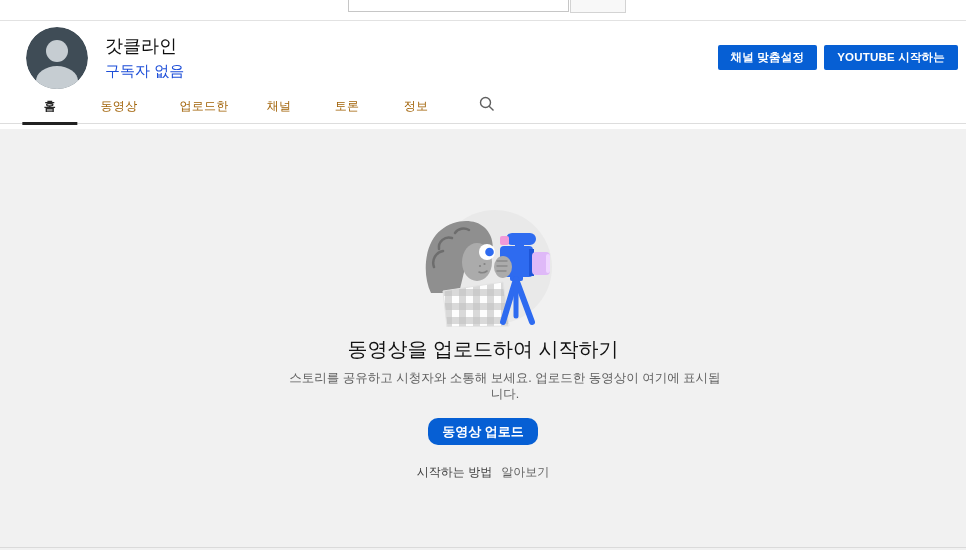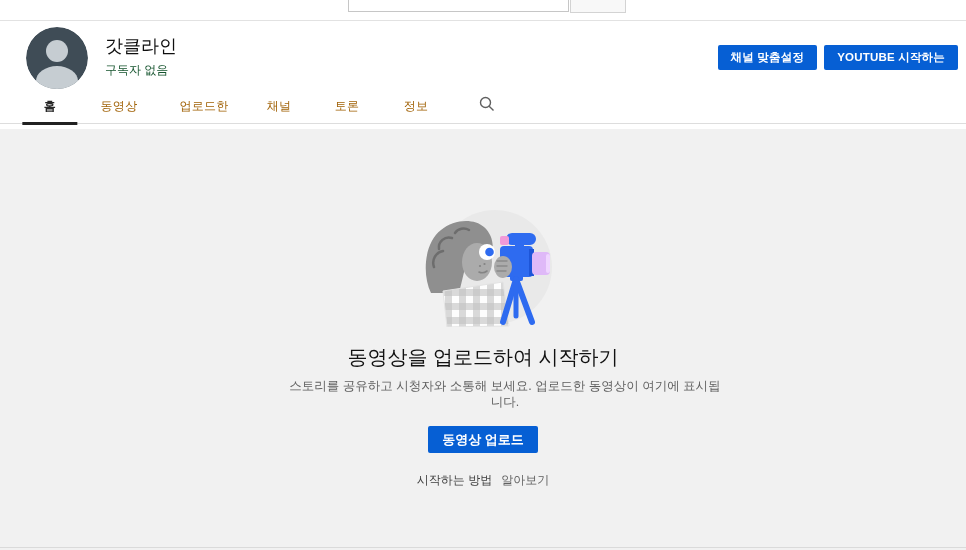--- a/index.html
+++ b/index.html
@@ -16,42 +16,42 @@
   .search-button { position:absolute; left:570px; top:-16px; width:56px; height:29px;
                    background:#f8f8f8; border:1px solid #d3d3d3; cursor:pointer; }
 
   
   .channel-header { position:absolute; top:22px; left:0; right:0; height:102px; background:#fff;
                     border-bottom:1px solid #dddddd; }
   .avatar { position:absolute; left:26px; top:5px; width:62px; height:62px; border-radius:50%;
             overflow:hidden; cursor:pointer; }
   .channel-meta { position:absolute; left:105px; top:14px; }
   .channel-name { font-size:18px; font-weight:400; color:#0f0f0f; line-height:1.2; }
-  .subscribers { margin-top:4px; font-size:12px; color:#14532d; }
+  .subscribers { margin-top:4px; font-size:15px; color:#1d4ed8; }
   .header-actions { position:absolute; top:23px; right:8px; display:flex; gap:7px; }
   .blue-btn { background:#065fd4; color:#fff; border:none; border-radius:2px; height:25px;
               padding:0 13px; font-size:11.5px; font-weight:700; letter-spacing:.2px;
               font-family:inherit; cursor:pointer; }
 
   
   .tabs { position:absolute; left:0; bottom:0; height:30px; width:100%; }
   .tab { position:absolute; top:5px; transform:translateX(-50%); font-size:12px; color:#a16207;
          letter-spacing:.3px; cursor:pointer; padding-bottom:10px; white-space:nowrap; }
   .tab.active { color:#282828; font-weight:700; }
   .tab.active::after { content:""; position:absolute; left:50%; transform:translateX(-50%);
                        bottom:0; width:55px; height:3px; background:#212121; }
   .tab-search { position:absolute; top:3px; transform:translateX(-50%); cursor:pointer; }
 
   
   .content { position:absolute; top:129px; left:0; right:0; bottom:0; background:#f1f1f1; }
   .empty-state { padding-top:76px; text-align:center; }
   .illus { display:block; margin:0 auto; }
-  .empty-title { margin-top:17px; font-size:20px; font-weight:400; color:#111; }
+  .empty-title { margin-top:9px; font-size:20px; font-weight:400; color:#111; }
   .empty-desc { margin-top:7px; font-size:12.5px; line-height:16px; color:#606060;padding-left:44px; }
-  .upload-btn { margin-top:16px; background:#065fd4; color:#fff; border:none; border-radius:2px;
+  .upload-btn { margin-top:16px; background:#065fd4; color:#fff; border:none; border-radius:10px;
                 height:27px; padding:0 14px; font-size:13px; font-weight:700;
                 font-family:inherit; cursor:pointer; }
   .help-row { margin-top:19px; font-size:12px; }
   .help-link { color:#404040; text-decoration:none; cursor:pointer; }
   .help-suffix { color:#606060; margin-left:9px; }
   .bottom-line { position:absolute; left:0; right:0; top:547px; height:1px; background:#dadada; z-index:6; }
 </style>
 </head>
 <body>
 

